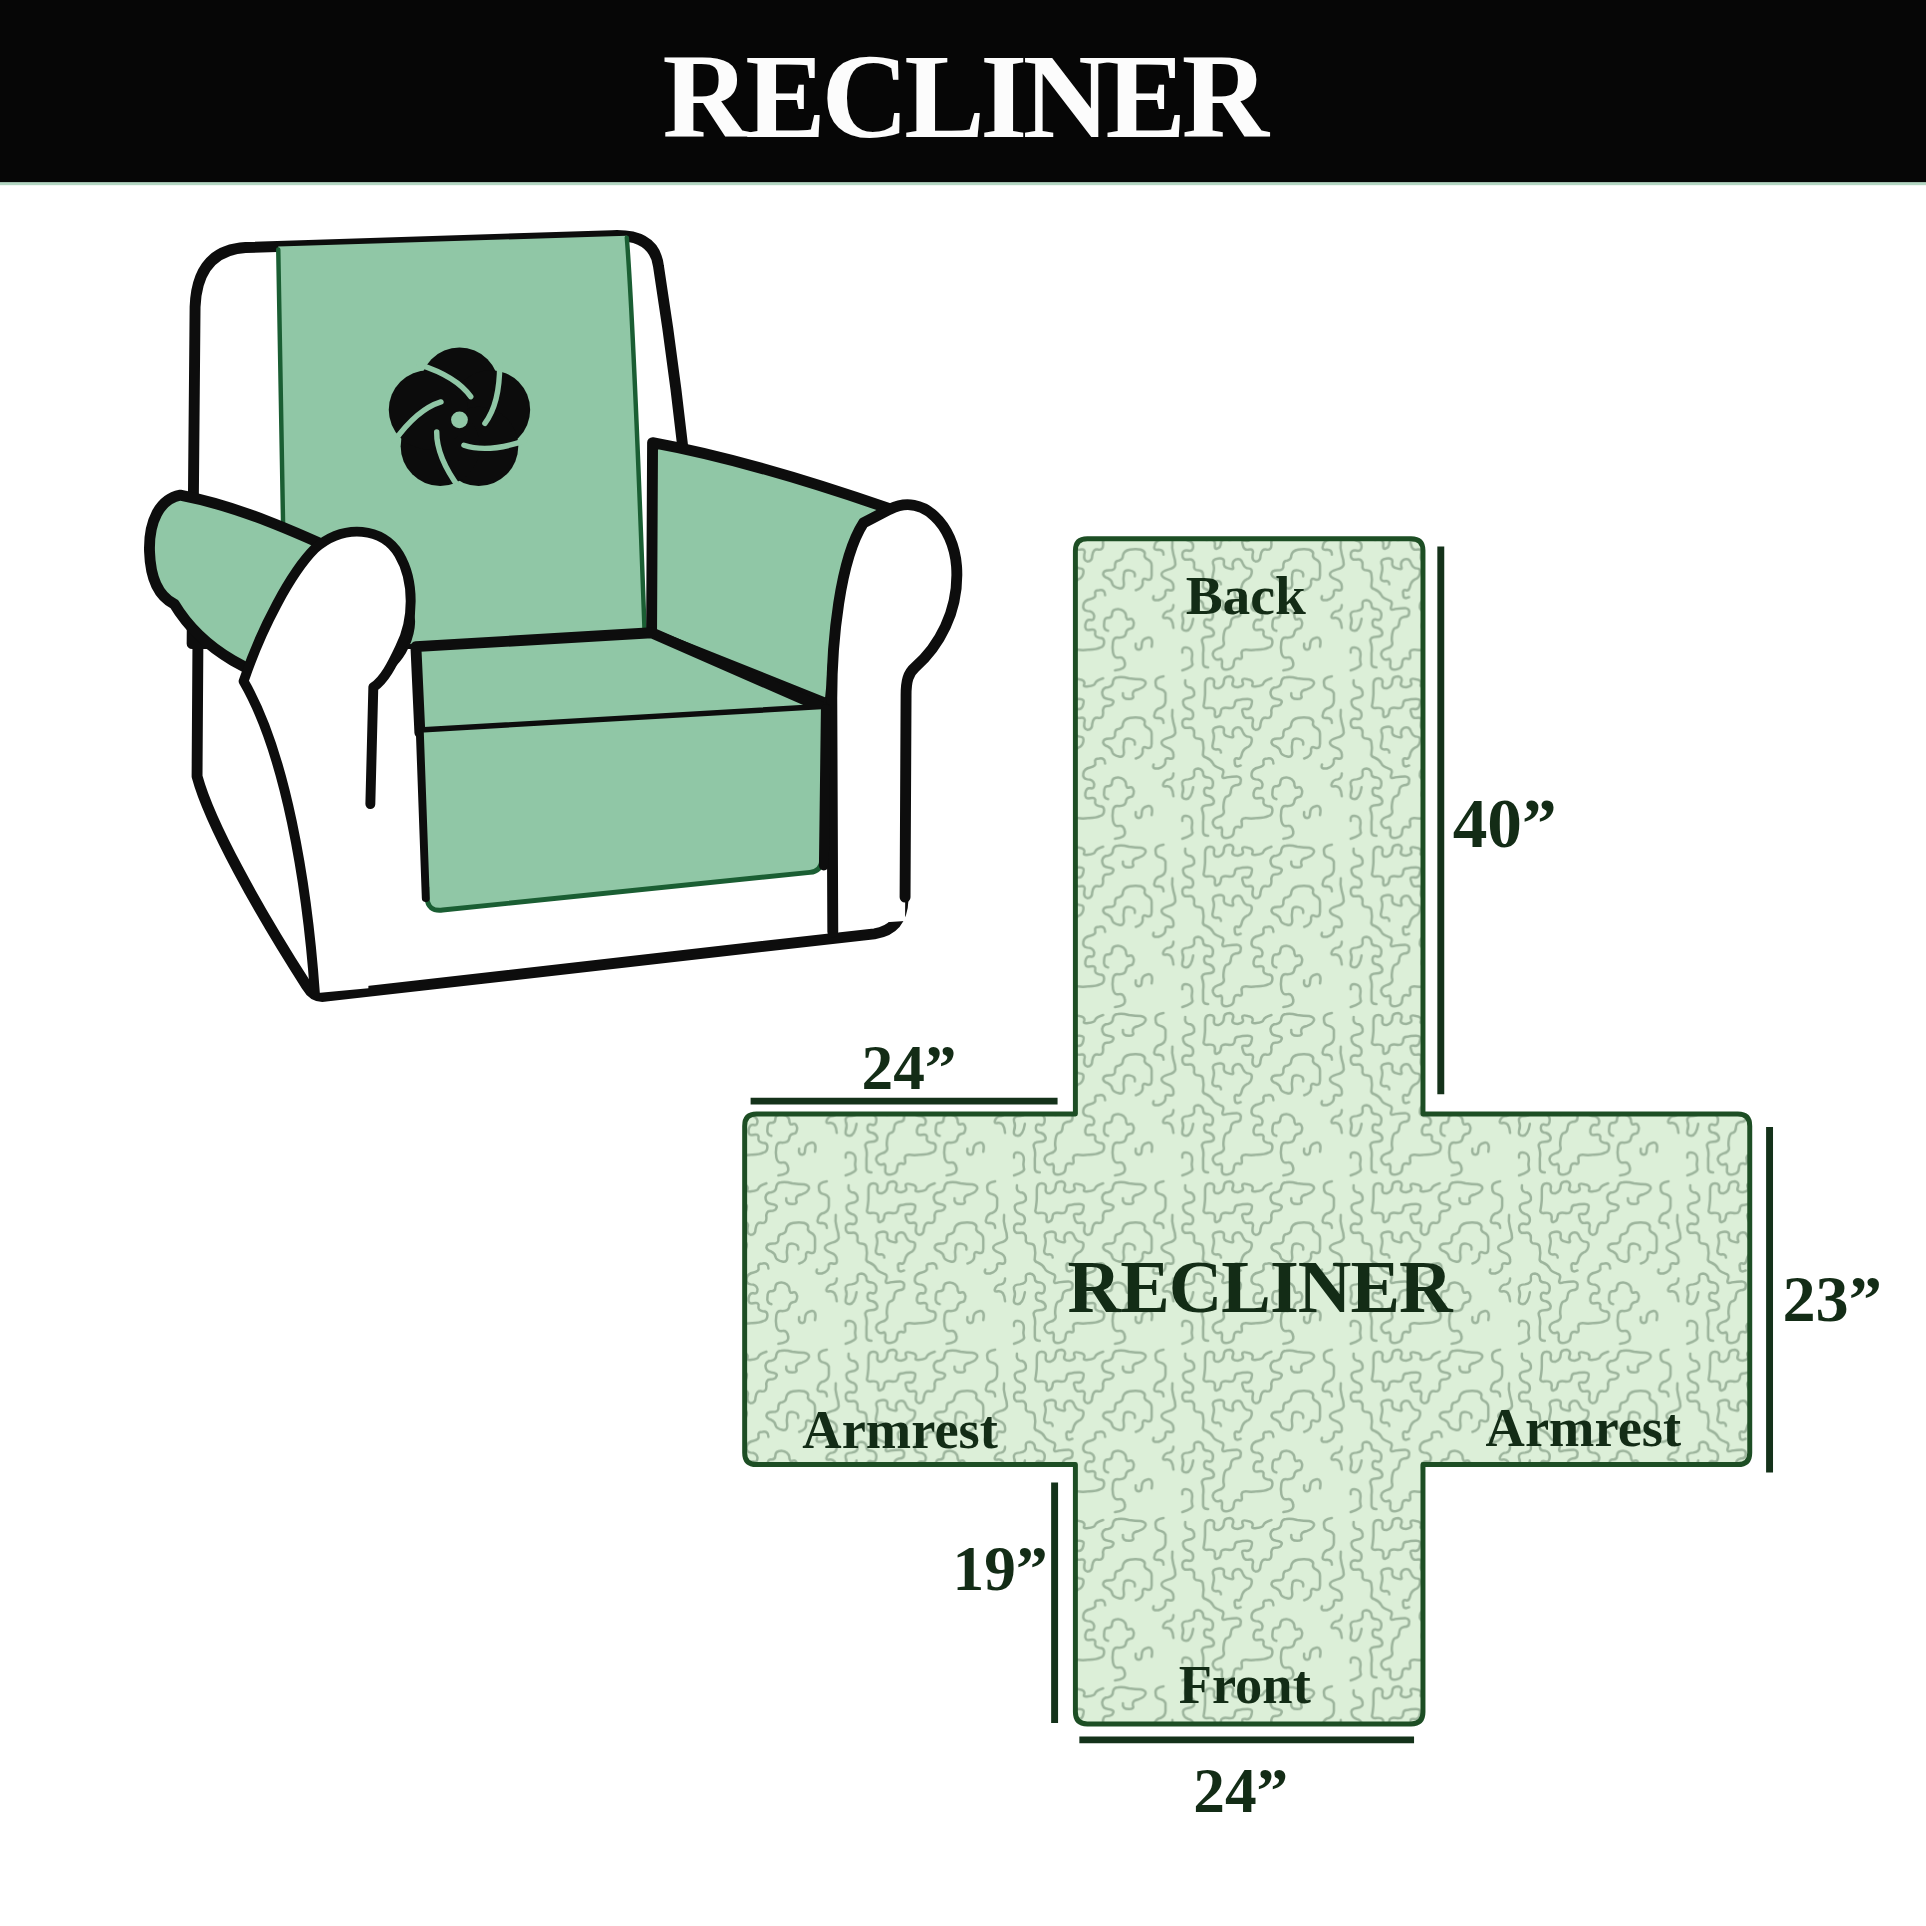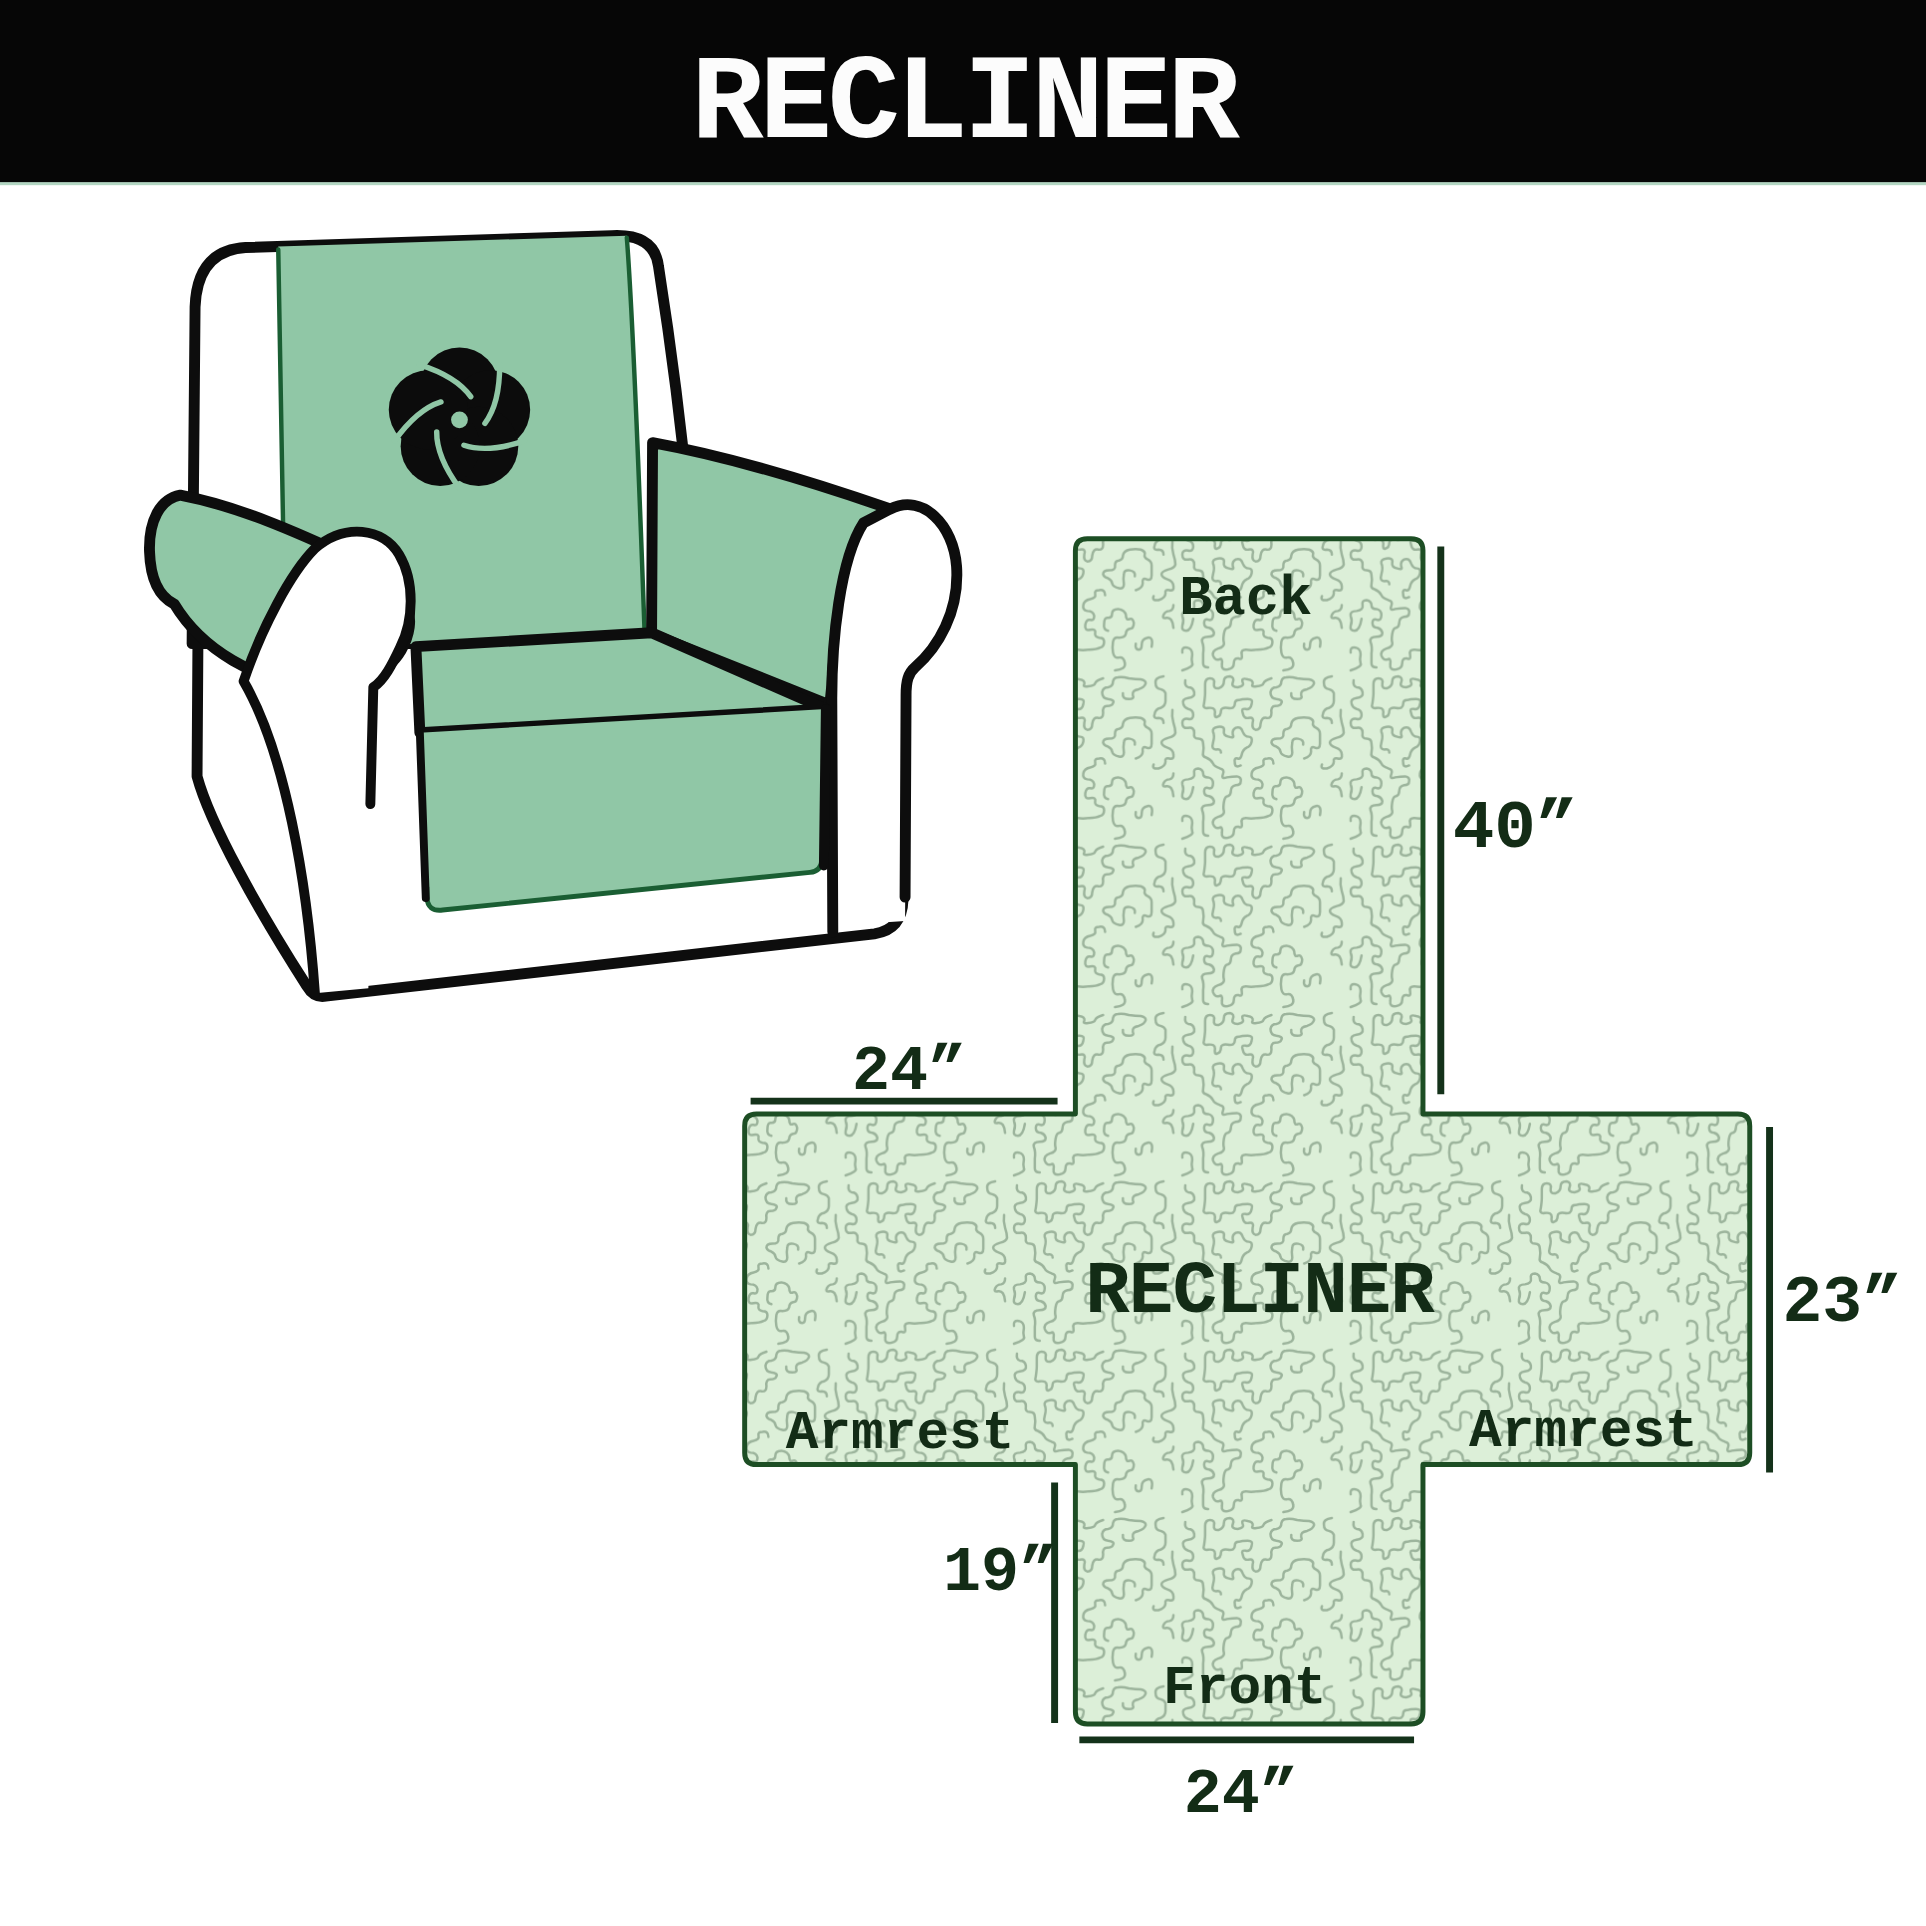--- a/index.html
+++ b/index.html
@@ -1,17 +1,17 @@
 <!DOCTYPE html>
 <html><head>
 <meta charset="utf-8">
 <style>
   html,body{margin:0;padding:0;background:#ffffff;}
   #page{width:1927px;height:1927px;position:relative;background:#86efac;overflow:hidden;
-        font-family:Liberation Mono, monospace;}
+        font-family:Liberation Serif, serif;}
   svg{display:block;}
 </style>
 </head>
 <body>
 <div id="page">
 <svg width="1927" height="1927" viewBox="0 0 1946 1946">
 <defs>
 
 <pattern id="quilt" width="170" height="170" patternUnits="userSpaceOnUse">
   <rect width="170" height="170" fill="#dcefd8"></rect>

